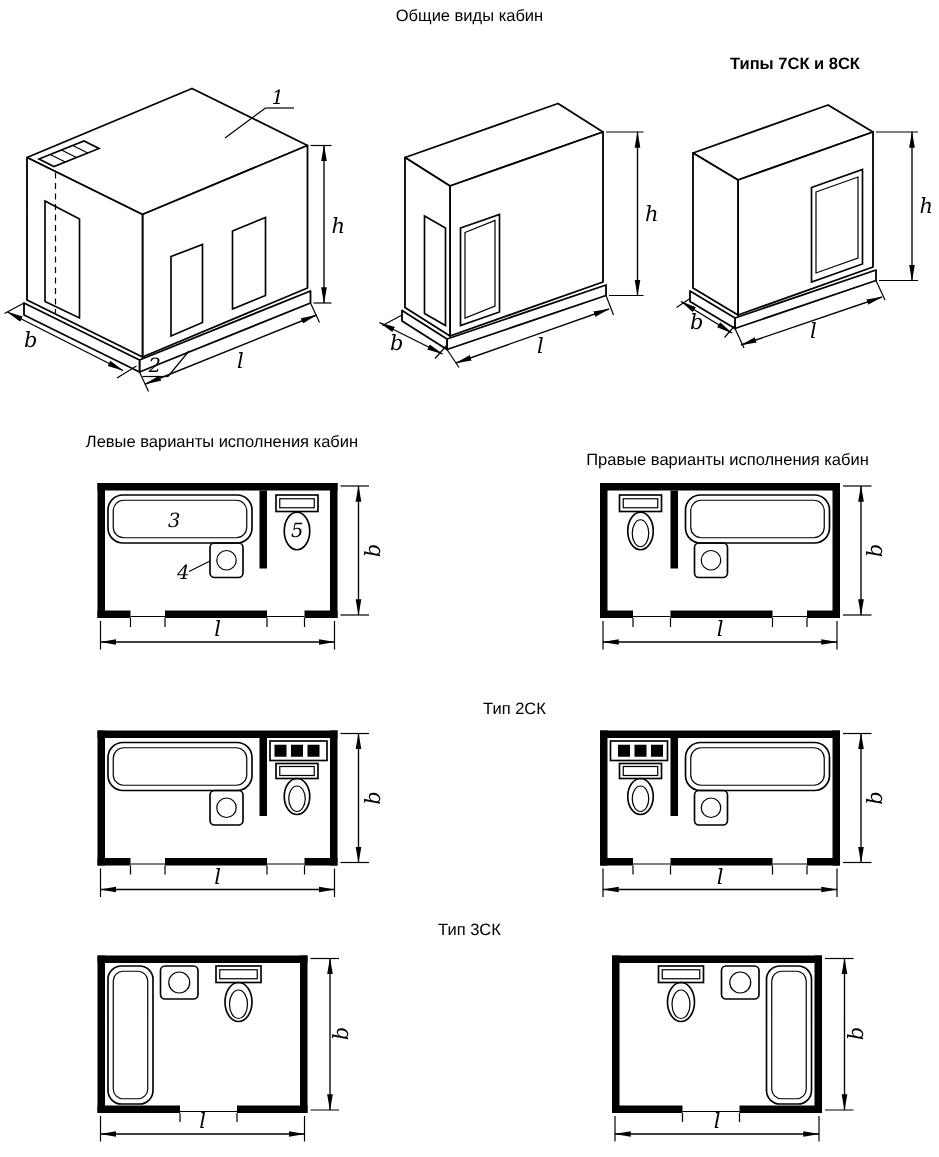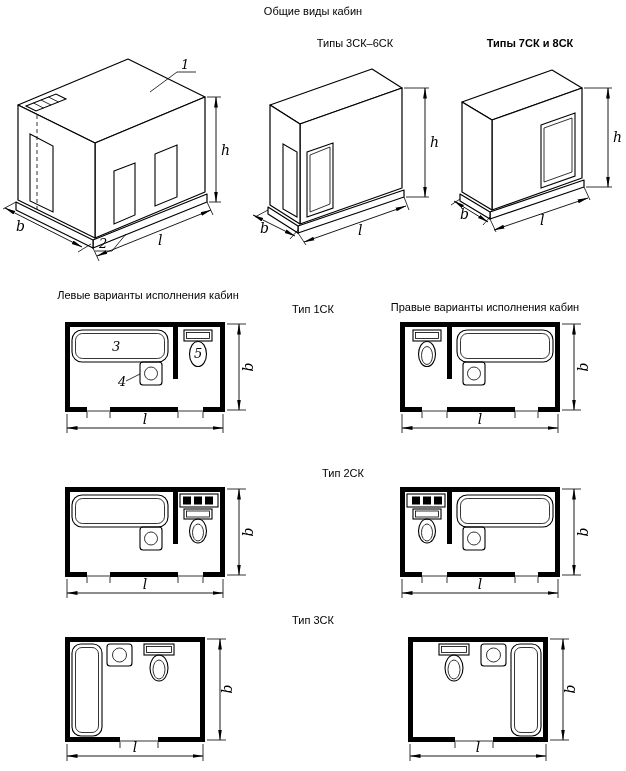--- a/index.html
+++ b/index.html
@@ -21,21 +21,20 @@
   .dim { font:italic 14px "DejaVu Serif", serif; fill:#000; }
   .num { font:italic 13px "DejaVu Serif", serif; fill:#000; }
 </style>
 </head>
 <body>
 
 <div class="page">
 
   <div class="caption full" style="top:4px;">Общие виды кабин</div>
 
-  <div class="caption" style="top:36px; left:280px; width:150px;">Типы 3СК–6СК</div>
   <div class="caption" style="top:36px; left:455px; width:150px;font-weight:bold;">Типы 7СК и 8СК</div>
 
   <svg style="left:0; top:55px;" width="248" height="200" viewBox="0 0 248 200">
     <defs>
       <marker id="arw" viewBox="0 0 11 6" refX="10.5" refY="3" markerWidth="11" markerHeight="6" markerUnits="userSpaceOnUse" orient="auto-start-reverse">
         <path d="M11,3 L0,1.1 L0,4.9 Z" fill="#000"></path>
       </marker>
     </defs>
     <g>
       <polygon class="face" points="93,185 207,139 207,147 93,193"></polygon>
@@ -153,21 +152,20 @@
       <line class="thin" x1="40" y1="164" x2="46" y2="177"></line>
       <line class="thin" x1="134" y1="132" x2="140" y2="145"></line>
       <line class="dimline" x1="44" y1="175" x2="138" y2="143" marker-start="url(#arw)" marker-end="url(#arw)"></line>
       <text class="dim" x="90" y="170">l</text>
     </g>
   </svg>
 
   <div class="caption" style="top:288px; left:42px; width:212px;">Левые варианты исполнения кабин</div>
   <div class="caption" style="top:300px; left:376px; width:218px;">Правые варианты исполнения кабин</div>
 
-  <div class="caption full" style="top:302px;">Тип 1СК</div>
   <div class="caption full" style="top:466px;margin-left:30px;">Тип 2СК</div>
   <div class="caption full" style="top:613px;">Тип 3СК</div>
 
   <svg style="left:60px; top:317px;" width="195" height="122" viewBox="0 0 195 122">
     <g>
       <rect class="wall" x="5" y="5" width="160" height="5"></rect>
       <rect class="wall" x="5" y="5" width="5" height="90"></rect>
       <rect class="wall" x="160" y="5" width="5" height="90"></rect>
       <rect class="wall" x="5" y="90" width="22" height="5"></rect>
       <rect class="wall" x="50" y="90" width="68" height="5"></rect>

